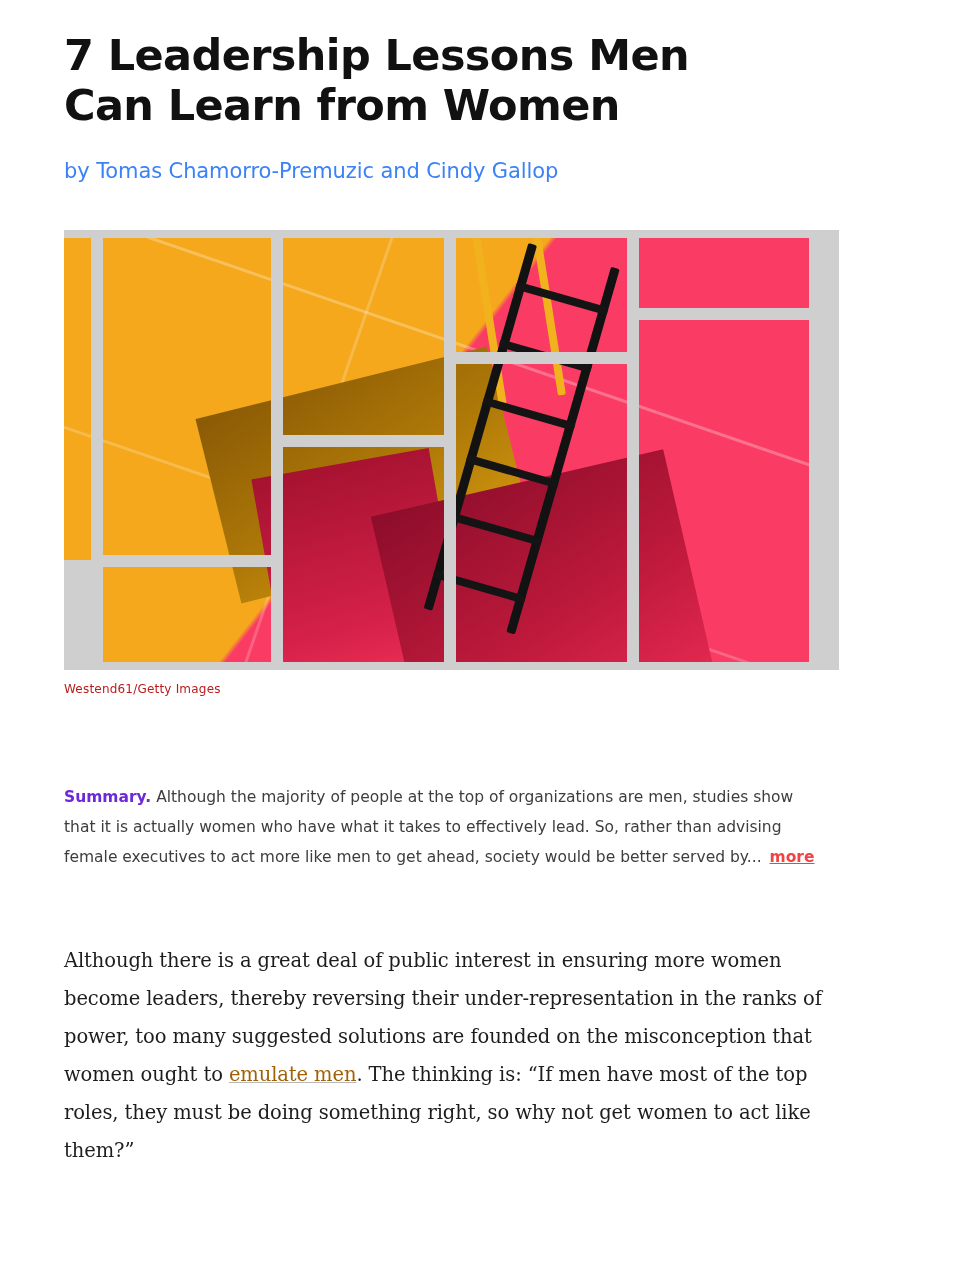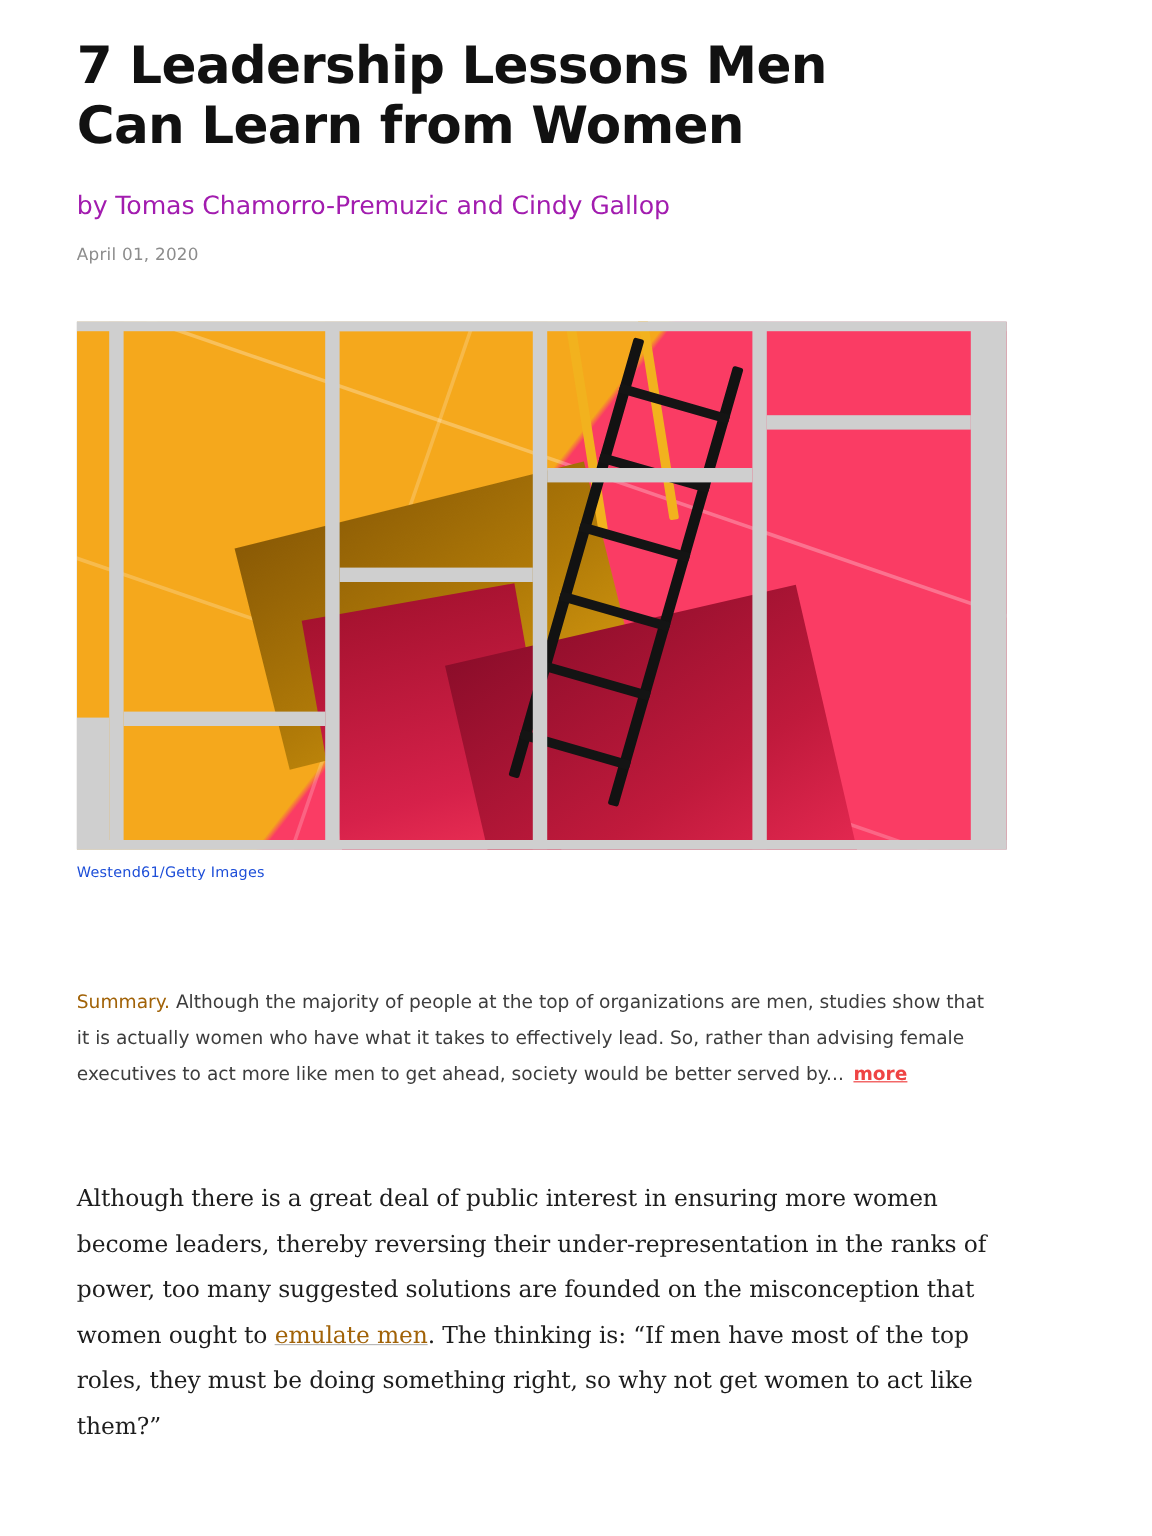--- a/index.html
+++ b/index.html
@@ -31,21 +31,21 @@
     line-height: 1.17;
     font-weight: 700;
     letter-spacing: -0.6px;
     color: #111111;
     margin: 0 0 0 0;
     max-width: 730px;
   }
   .byline {
     font-family: "DejaVu Sans", sans-serif;
     font-size: 21px;
-    color: #a21caf;
+    color: #3b82f6;
     margin-top: 28px;
     font-weight: 400;
     letter-spacing: -0.1px;
   }
   .pubdate {
     font-family: "DejaVu Sans", sans-serif;
     font-size: 14px;
     color: #8c8c8c;
     margin-top: 22px;
     letter-spacing: 0.2px;
@@ -167,36 +167,36 @@
     pointer-events: none;
   }
   .grid-mask span {
     position: absolute;
     background: #cfcfcf;
   }
   .caption {
     margin-top: 12px;
     font-family: "DejaVu Sans", sans-serif;
     font-size: 12px;
-    color: #1d4ed8;
+    color: #b91c1c;
     letter-spacing: 0.2px;
   }
 
   
   .summary {
     margin-top: 86px;
     width: 760px;
     font-family: "DejaVu Sans", sans-serif;
     font-size: 15.5px;
     line-height: 1.95;
     color: #3d3d3d;
   }
   .summary .label {
-    font-weight: 400;
-    color: #a16207;
+    font-weight: 700;
+    color: #6d28d9;
   }
   .summary .more {
     font-weight: 700;
     color: #ef4444;
     text-decoration: underline;
     cursor: pointer;
     margin-left: 8px;
   }
 
   
@@ -218,21 +218,20 @@
 </head>
 <body>
 
 <div class="page">
   <div class="article">
 
     <h1 class="headline">7 Leadership Lessons Men Can Learn from Women</h1>
 
     <div class="byline">by Tomas Chamorro-Premuzic and Cindy Gallop</div>
 
-    <div class="pubdate">April 01, 2020</div>
 
     <div class="hero-wrap">
       <div class="hero">
         <div class="photo">
           <div class="seam1"></div>
           <div class="seam2"></div>
           <div class="seam3"></div>
           <div class="dark-pit"></div>
           <div class="pink-pit2"></div>
           <div class="pink-pit"></div>

